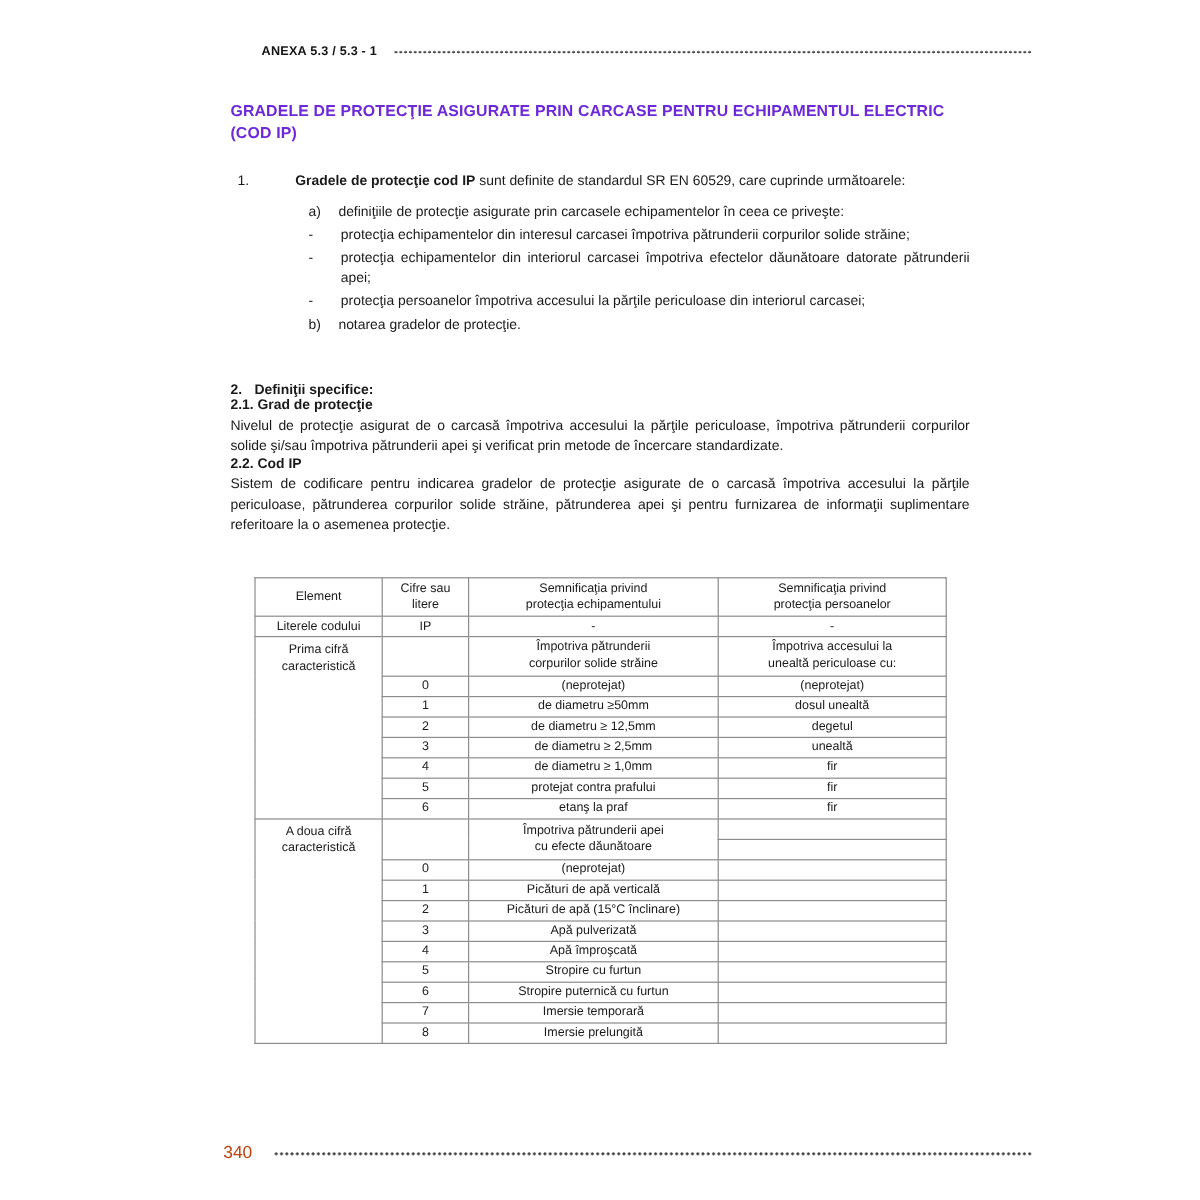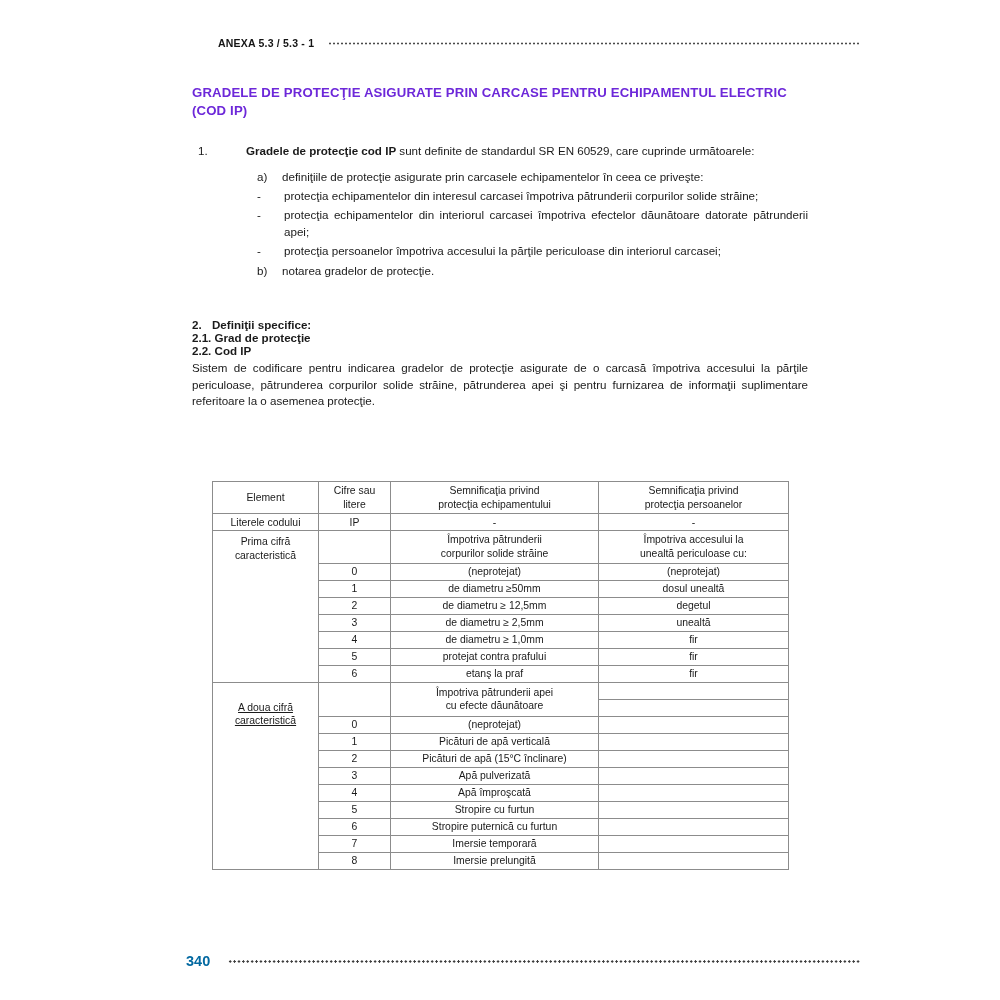--- a/index.html
+++ b/index.html
@@ -57,23 +57,22 @@
     left: 186px;
     top: 950px;
     width: 674px;
     height: 22px;
     display: flex;
     align-items: center;
     gap: 18px;
   }
   .doc-footer .page-num {
     font-size: 14.5px;
-    color: #0369a1;
+    color: #c2410c;
     white-space: nowrap;
-    font-weight: bold;
   }
   .doc-footer .dot-rule {
     background-image: radial-gradient(circle, #3d3d3d 0 1.05px, rgba(0,0,0,0) 1.35px);
     background-size: 4.4px 3px;
   }
 
   
   .content {
     position: absolute;
     left: 192px;
@@ -217,20 +216,21 @@
         <span class="marker">b)</span>
         <span class="text">notarea gradelor de protecţie.</span>
       </li>
     </ul>
 
     <div class="section-head">
       <span class="sn">2.</span><span>Definiţii specifice:</span>
     </div>
 
     <div class="sub-head">2.1. Grad de protecţie</div>
+    <div class="para">Nivelul de protecţie asigurat de o carcasă împotriva accesului la părţile periculoase, împotriva pătrunderii corpurilor solide şi/sau împotriva pătrunderii apei şi verificat prin metode de încercare standardizate.</div>
 
     <div class="sub-head">2.2. Cod IP</div>
     <div class="para">Sistem de codificare pentru indicarea gradelor de protecţie asigurate de o carcasă împotriva accesului la părţile periculoase, pătrunderea corpurilor solide străine, pătrunderea apei şi pentru furnizarea de informaţii suplimentare referitoare la o asemenea protecţie.</div>
 
   </div>
 
   <div class="table-wrap">
     <table class="ip-table">
       <colgroup>
           <col class="c1">
@@ -309,21 +309,21 @@
           <td>protejat contra prafului</td>
           <td>fir</td>
         </tr>
         <tr>
           <td>6</td>
           <td>etanş la praf</td>
           <td>fir</td>
         </tr>
 
         <tr>
-          <td rowspan="11" style="vertical-align:top;padding-top:18px;text-decoration:underline;">
+          <td rowspan="11" style="vertical-align:top;padding-top:4px;">
             <span>A doua cifră</span><br>
             <span>caracteristică</span>
           </td>
           <td rowspan="2" class="blank"></td>
           <td rowspan="2" class="two-line">
             <span>Împotriva pătrunderii apei</span><br>
             <span>cu efecte dăunătoare</span>
           </td>
           <td class="blank"></td>
         </tr>

